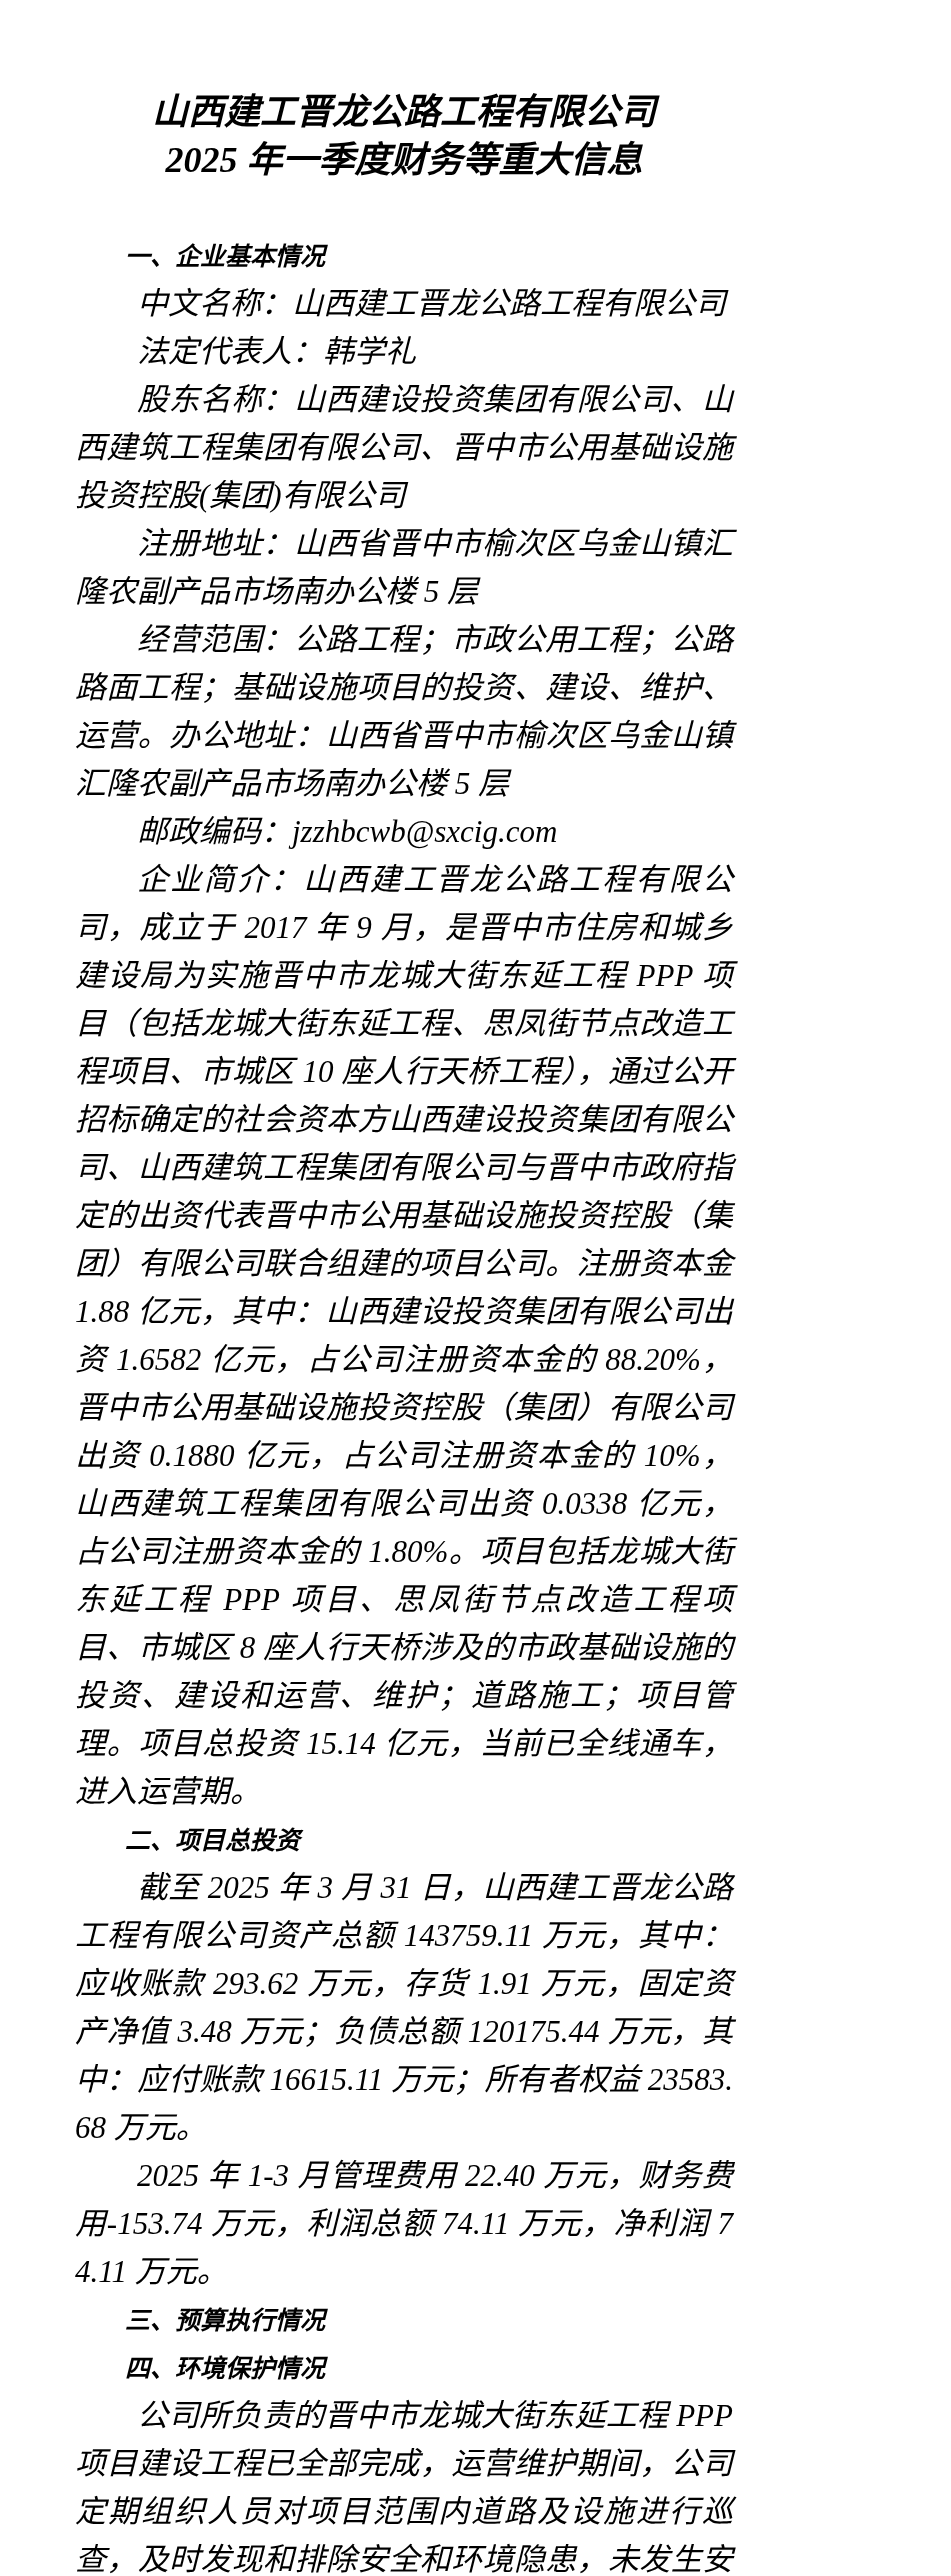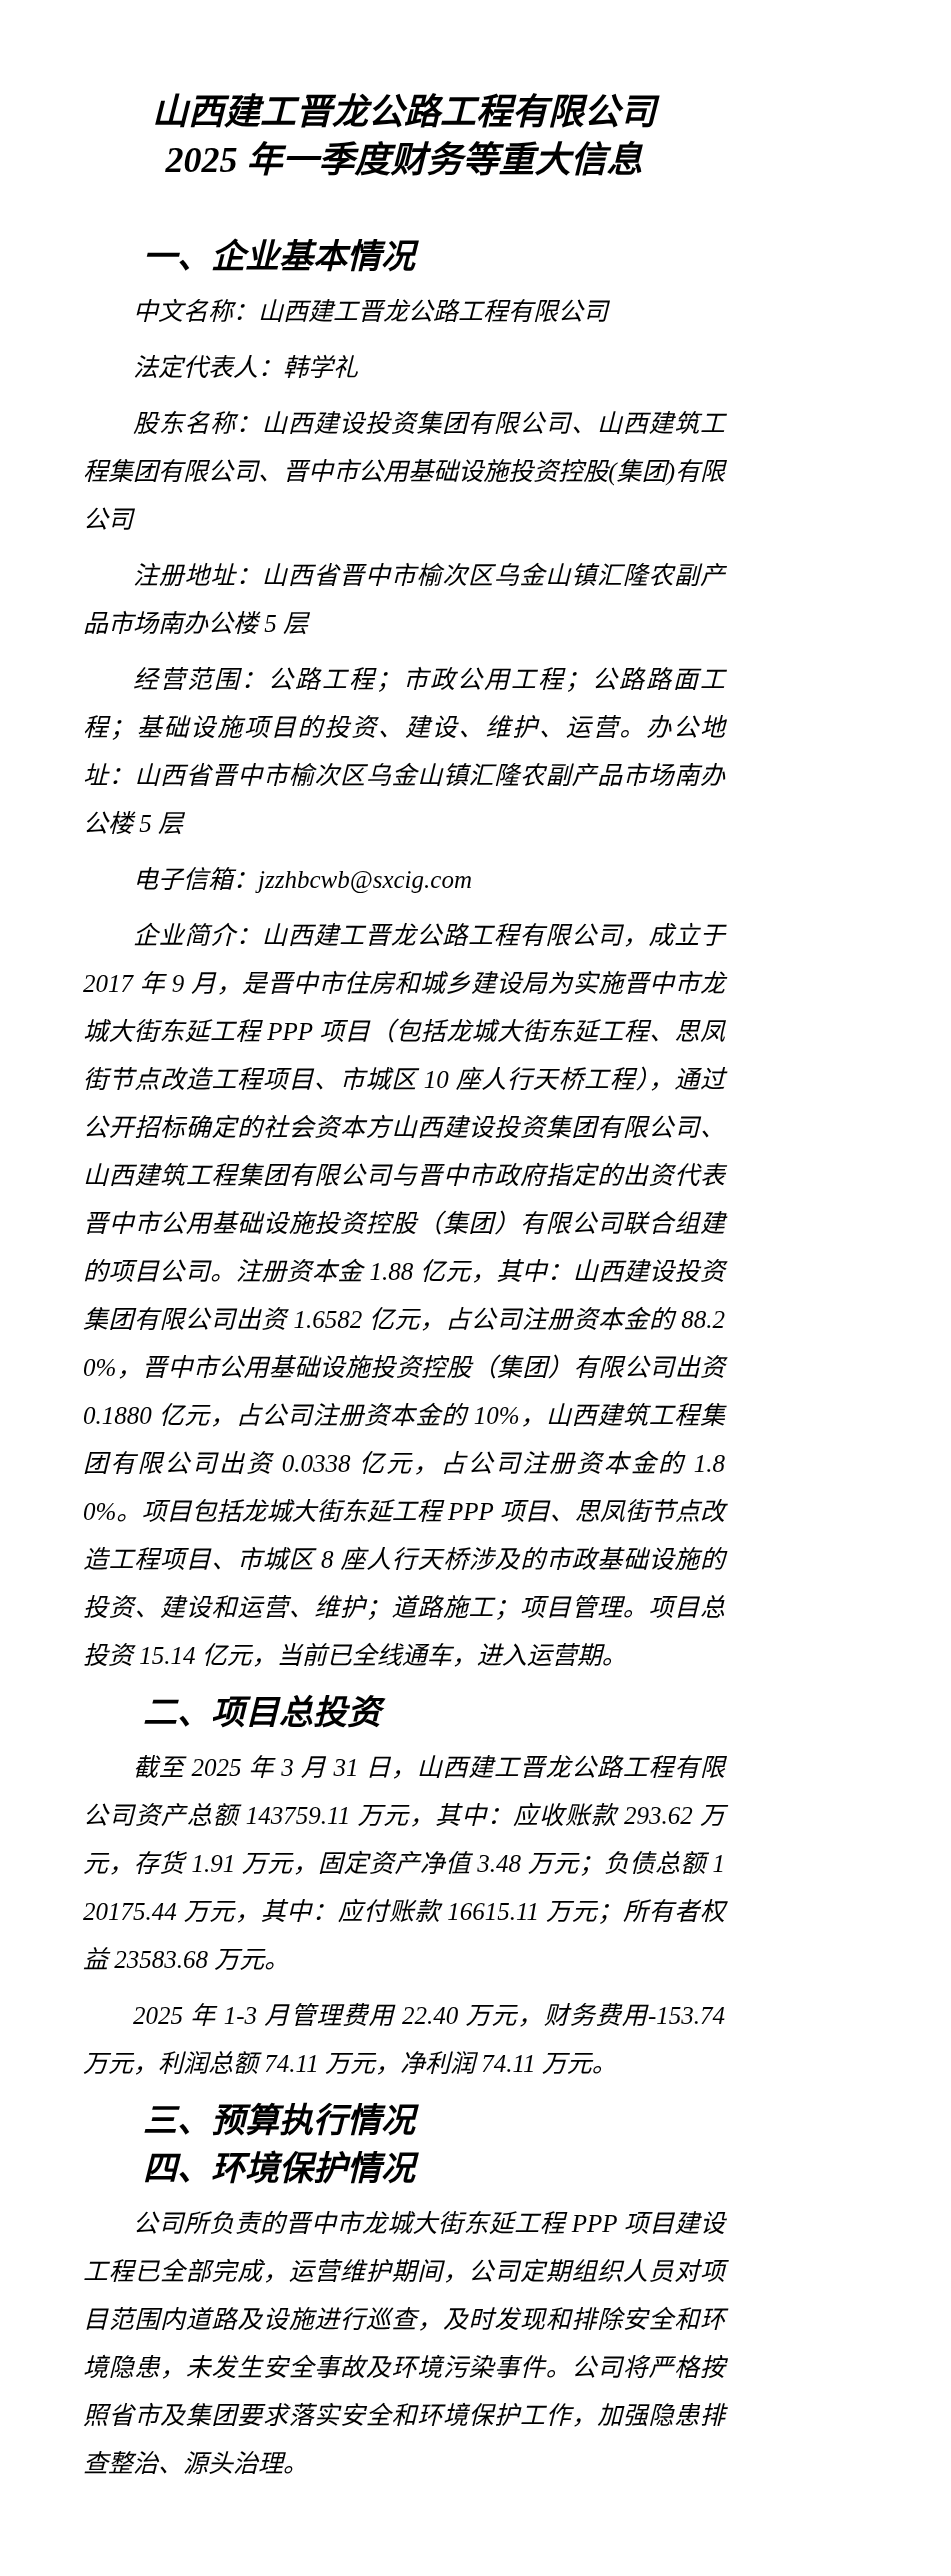--- a/index.html
+++ b/index.html
@@ -24,32 +24,32 @@
   .doc-title {
     text-align: center;
     font-weight: bold;
     font-size: 36px;
     line-height: 48px;
     font-family: "Liberation Serif", serif;
   }
   .sec-heading {
     font-family: "Liberation Sans", sans-serif;
     font-weight: bold;
-    font-size: 34px;
+    font-size: 25px;
     line-height: 48px;
     margin: 0;
     text-indent: 2em;
     white-space: nowrap;
   }
   .sec-heading.first {
     margin-top: 48px;
   }
   p.body-para {
-    margin: 8px;
-    font-size: 25px;
+    margin: 0;
+    font-size: 31px;
     line-height: 48px;
     text-indent: 2em;
     text-align: justify;
     text-justify: inter-character;
     word-break: break-all;
     overflow-wrap: anywhere;
     font-family: "Liberation Serif", serif;
   }
 </style>
 </head>
@@ -61,21 +61,21 @@
     <div>山西建工晋龙公路工程有限公司</div>
     <div>2025 年一季度财务等重大信息</div>
   </div>
 
   <h2 class="sec-heading first">一、企业基本情况</h2>
   <p class="body-para">中文名称：山西建工晋龙公路工程有限公司</p>
   <p class="body-para">法定代表人：韩学礼</p>
   <p class="body-para">股东名称：山西建设投资集团有限公司、山西建筑工程集团有限公司、晋中市公用基础设施投资控股(集团)有限公司</p>
   <p class="body-para">注册地址：山西省晋中市榆次区乌金山镇汇隆农副产品市场南办公楼 5 层</p>
   <p class="body-para">经营范围：公路工程；市政公用工程；公路路面工程；基础设施项目的投资、建设、维护、运营。办公地址：山西省晋中市榆次区乌金山镇汇隆农副产品市场南办公楼 5 层</p>
-  <p class="body-para">电子信箱：jzzhbcwb@sxcig.com</p>
+  <p class="body-para">邮政编码：jzzhbcwb@sxcig.com</p>
   <p class="body-para">企业简介：山西建工晋龙公路工程有限公司，成立于 2017 年 9 月，是晋中市住房和城乡建设局为实施晋中市龙城大街东延工程 PPP 项目（包括龙城大街东延工程、思凤街节点改造工程项目、市城区 10 座人行天桥工程），通过公开招标确定的社会资本方山西建设投资集团有限公司、山西建筑工程集团有限公司与晋中市政府指定的出资代表晋中市公用基础设施投资控股（集团）有限公司联合组建的项目公司。注册资本金 1.88 亿元，其中：山西建设投资集团有限公司出资 1.6582 亿元，占公司注册资本金的 88.20%，晋中市公用基础设施投资控股（集团）有限公司出资 0.1880 亿元，占公司注册资本金的 10%，山西建筑工程集团有限公司出资 0.0338 亿元，占公司注册资本金的 1.80%。项目包括龙城大街东延工程 PPP 项目、思凤街节点改造工程项目、市城区 8 座人行天桥涉及的市政基础设施的投资、建设和运营、维护；道路施工；项目管理。项目总投资 15.14 亿元，当前已全线通车，进入运营期。</p>
 
   <h2 class="sec-heading">二、项目总投资</h2>
   <p class="body-para">截至 2025 年 3 月 31 日，山西建工晋龙公路工程有限公司资产总额 143759.11 万元，其中：应收账款 293.62 万元，存货 1.91 万元，固定资产净值 3.48 万元；负债总额 120175.44 万元，其中：应付账款 16615.11 万元；所有者权益 23583.68 万元。</p>
   <p class="body-para">2025 年 1-3 月管理费用 22.40 万元，财务费用-153.74 万元，利润总额 74.11 万元，净利润 74.11 万元。</p>
 
   <h2 class="sec-heading">三、预算执行情况</h2>
 
   <h2 class="sec-heading">四、环境保护情况</h2>
   <p class="body-para">公司所负责的晋中市龙城大街东延工程 PPP 项目建设工程已全部完成，运营维护期间，公司定期组织人员对项目范围内道路及设施进行巡查，及时发现和排除安全和环境隐患，未发生安全事故及环境污染事件。公司将严格按照省市及集团要求落实安全和环境保护工作，加强隐患排查整治、源头治理。</p>

